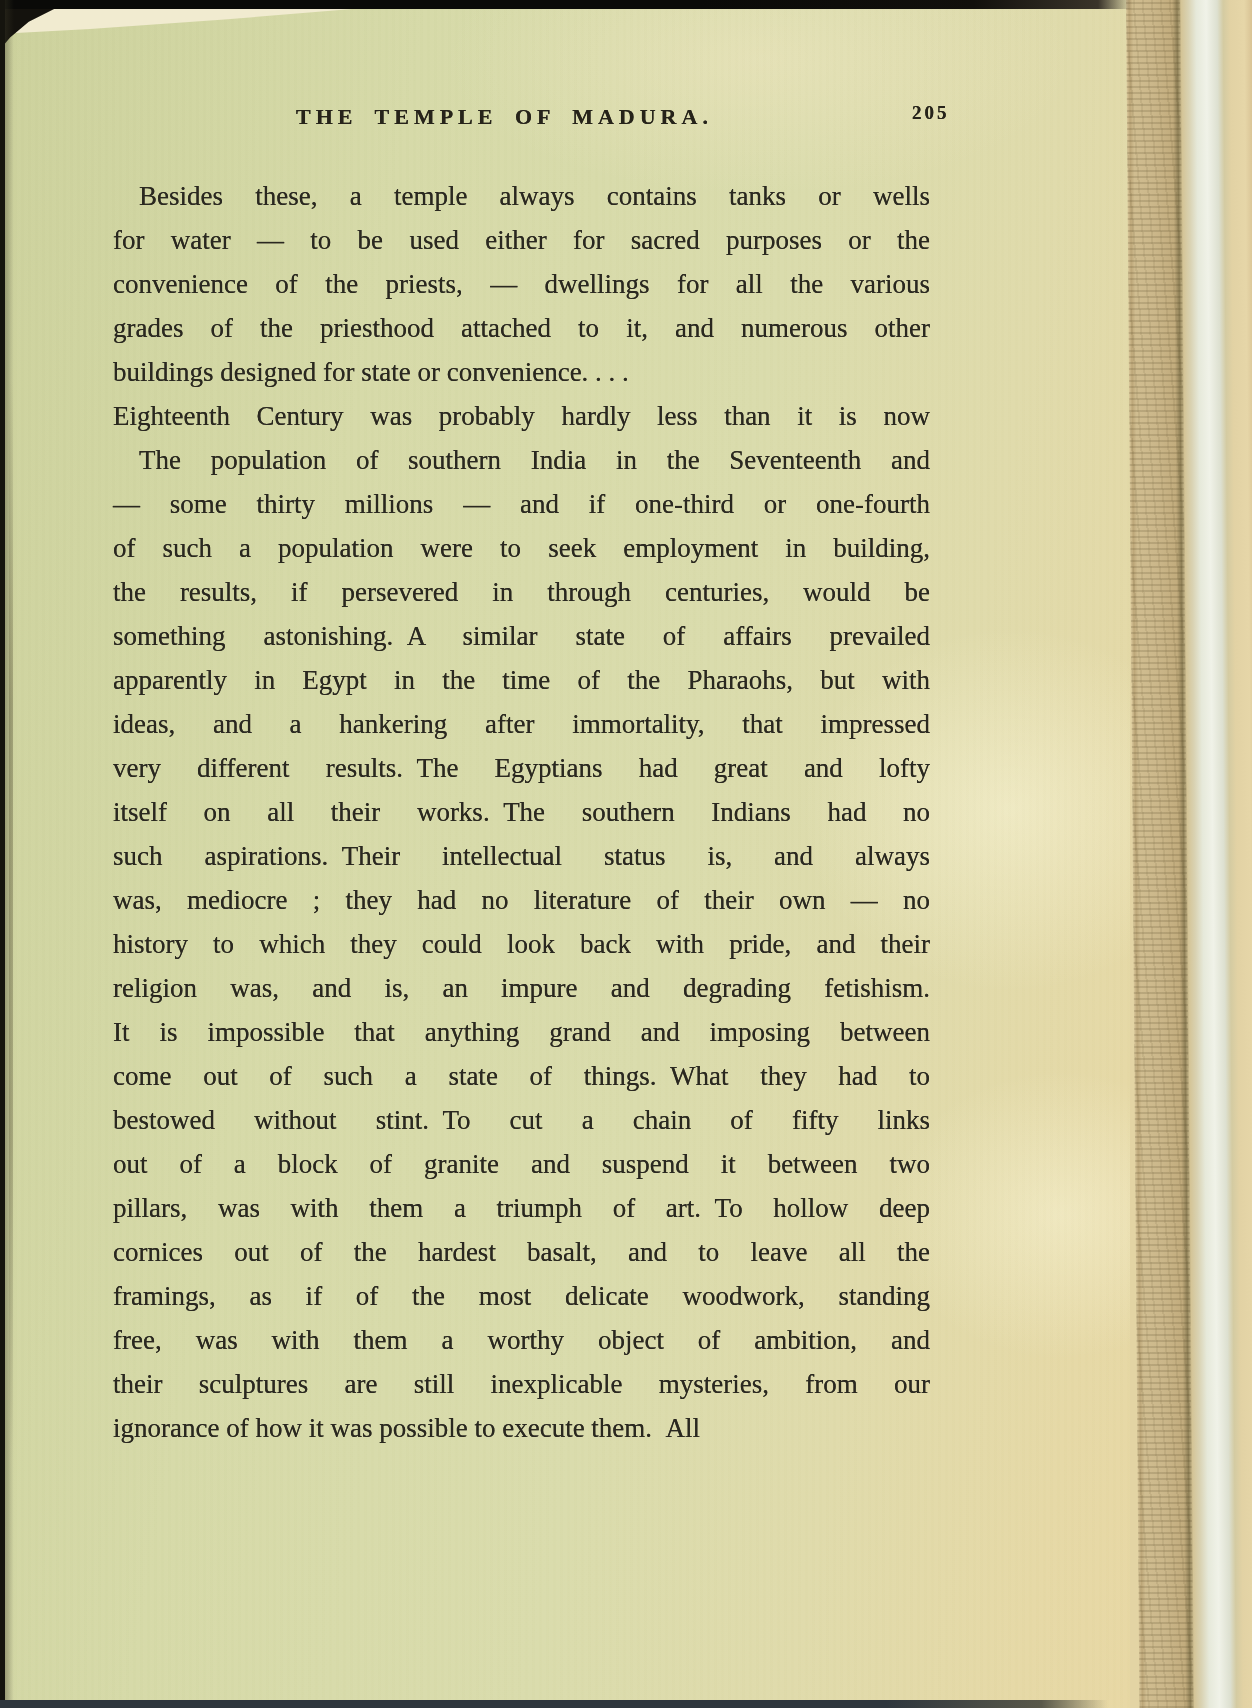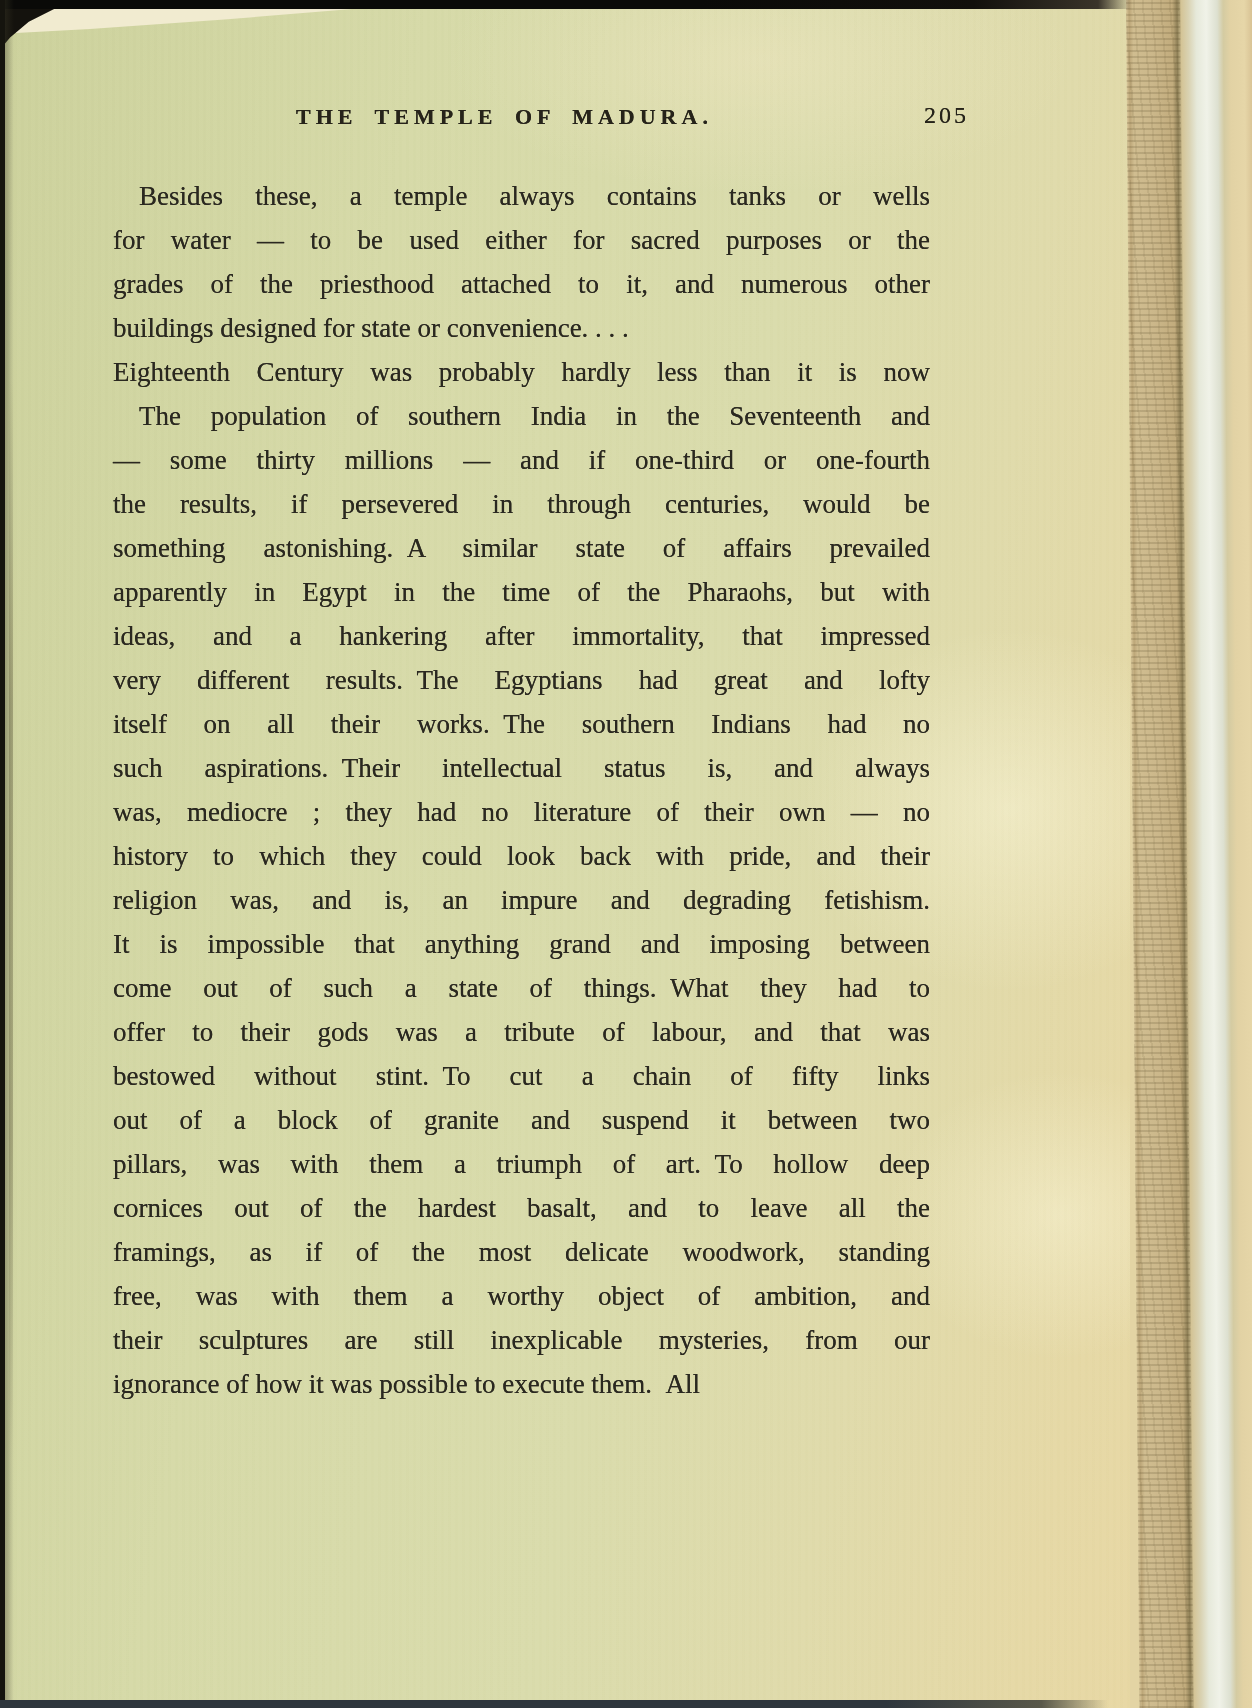--- a/index.html
+++ b/index.html
@@ -51,23 +51,22 @@
   }
   
   .header{position:absolute;left:115px;top:104px;width:840px;height:40px;color:#26231a;}
   .running-title{
     position:absolute;left:181px;top:0;
     font-size:22px;font-weight:bold;letter-spacing:5px;word-spacing:7px;
     text-shadow:0 0 .6px rgba(38,35,26,.9);
   }
   .page-number{
     position:absolute;left:797px;top:-2px;
-    font-size:24px;font-weight:normal;letter-spacing:3px;
+    font-size:19px;font-weight:bold;letter-spacing:3px;
     text-shadow:0 0 .6px rgba(38,35,26,.9);
-    margin-left:12px;
   }
   
   .text-block{
     position:absolute;left:113px;top:174px;width:817px;
     font-size:27px;line-height:44px;color:#2a2820;
     text-shadow:0 0 .55px rgba(42,40,32,.85);
   }
   .line{text-align:justify;text-align-last:justify;}
   .line.para-end{text-align-last:left;}
   .line.para-first{text-indent:26px;}
@@ -80,38 +79,39 @@
     <div class="grain"></div>
 
     <div class="header">
       <span class="running-title">THE TEMPLE OF MADURA.</span>
       <span class="page-number">205</span>
     </div>
 
     <div class="text-block">
         <div class="line para-first">Besides these, a temple always contains tanks or wells</div>
         <div class="line">for water — to be used either for sacred purposes or the</div>
+        <div class="line">convenience of the priests, — dwellings for all the various</div>
         <div class="line">grades of the priesthood attached to it, and numerous other</div>
         <div class="line para-end">buildings designed for state or convenience. . . .</div>
         <div class="line">Eighteenth Century was probably hardly less than it is now</div>
         <div class="line para-first">The population of southern India in the Seventeenth and</div>
         <div class="line">— some thirty millions — and if one-third or one-fourth</div>
+        <div class="line">of such a population were to seek employment in building,</div>
         <div class="line">the results, if persevered in through centuries, would be</div>
         <div class="line">something astonishing. A similar state of affairs prevailed</div>
         <div class="line">apparently in Egypt in the time of the Pharaohs, but with</div>
         <div class="line">ideas, and a hankering after immortality, that impressed</div>
         <div class="line">very different results. The Egyptians had great and lofty</div>
         <div class="line">itself on all their works. The southern Indians had no</div>
         <div class="line">such aspirations. Their intellectual status is, and always</div>
         <div class="line">was, mediocre ; they had no literature of their own — no</div>
         <div class="line">history to which they could look back with pride, and their</div>
         <div class="line">religion was, and is, an impure and degrading fetishism.</div>
         <div class="line">It is impossible that anything grand and imposing between</div>
         <div class="line">come out of such a state of things. What they had to</div>
-        <div class="line">offer to their gods was a tribute of labour, and that was</div>
         <div class="line">bestowed without stint. To cut a chain of fifty links</div>
         <div class="line">out of a block of granite and suspend it between two</div>
         <div class="line">pillars, was with them a triumph of art. To hollow deep</div>
         <div class="line">cornices out of the hardest basalt, and to leave all the</div>
         <div class="line">framings, as if of the most delicate woodwork, standing</div>
         <div class="line">free, was with them a worthy object of ambition, and</div>
         <div class="line">their sculptures are still inexplicable mysteries, from our</div>
         <div class="line para-end">ignorance of how it was possible to execute them. All</div>
       </div>
   </div>

